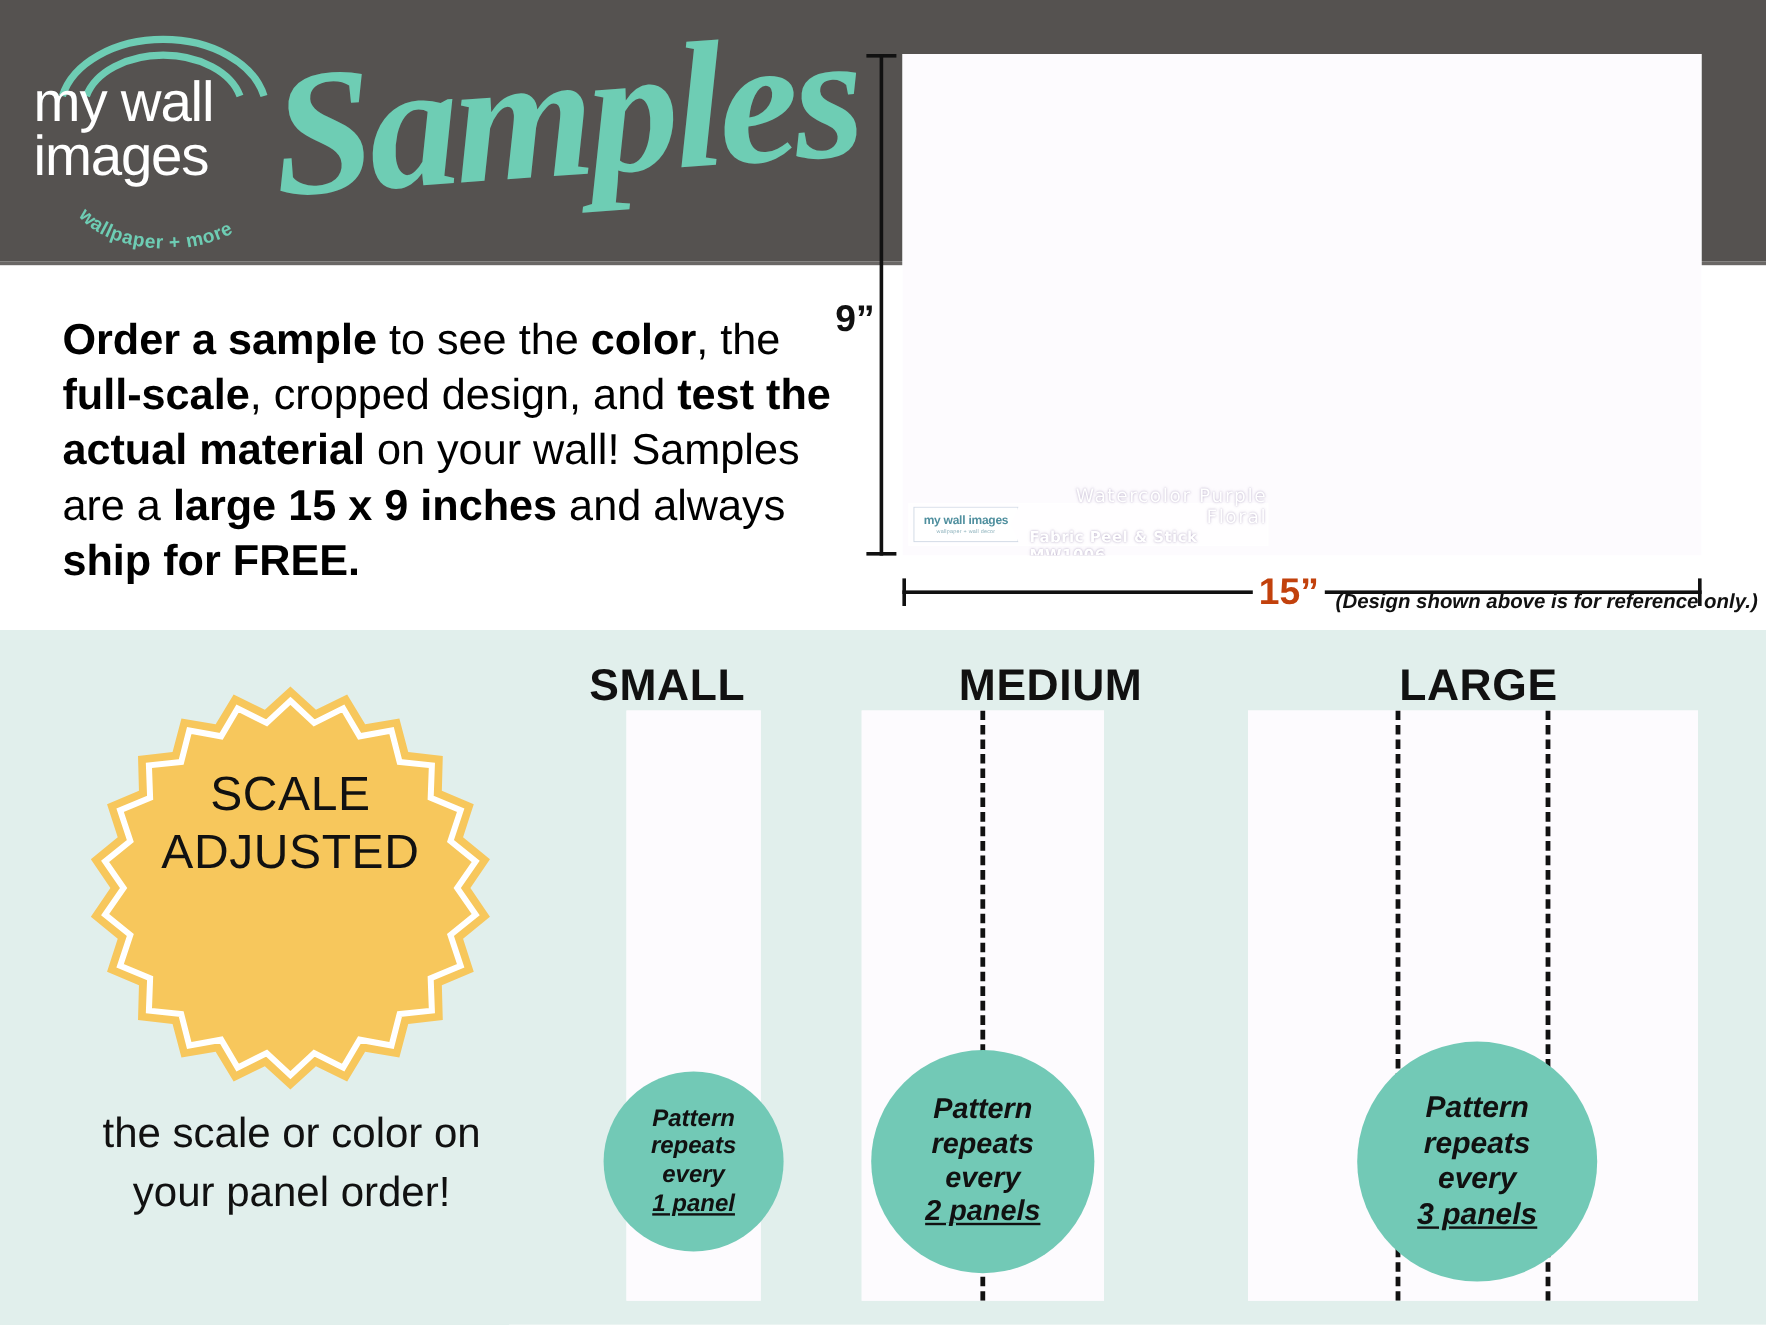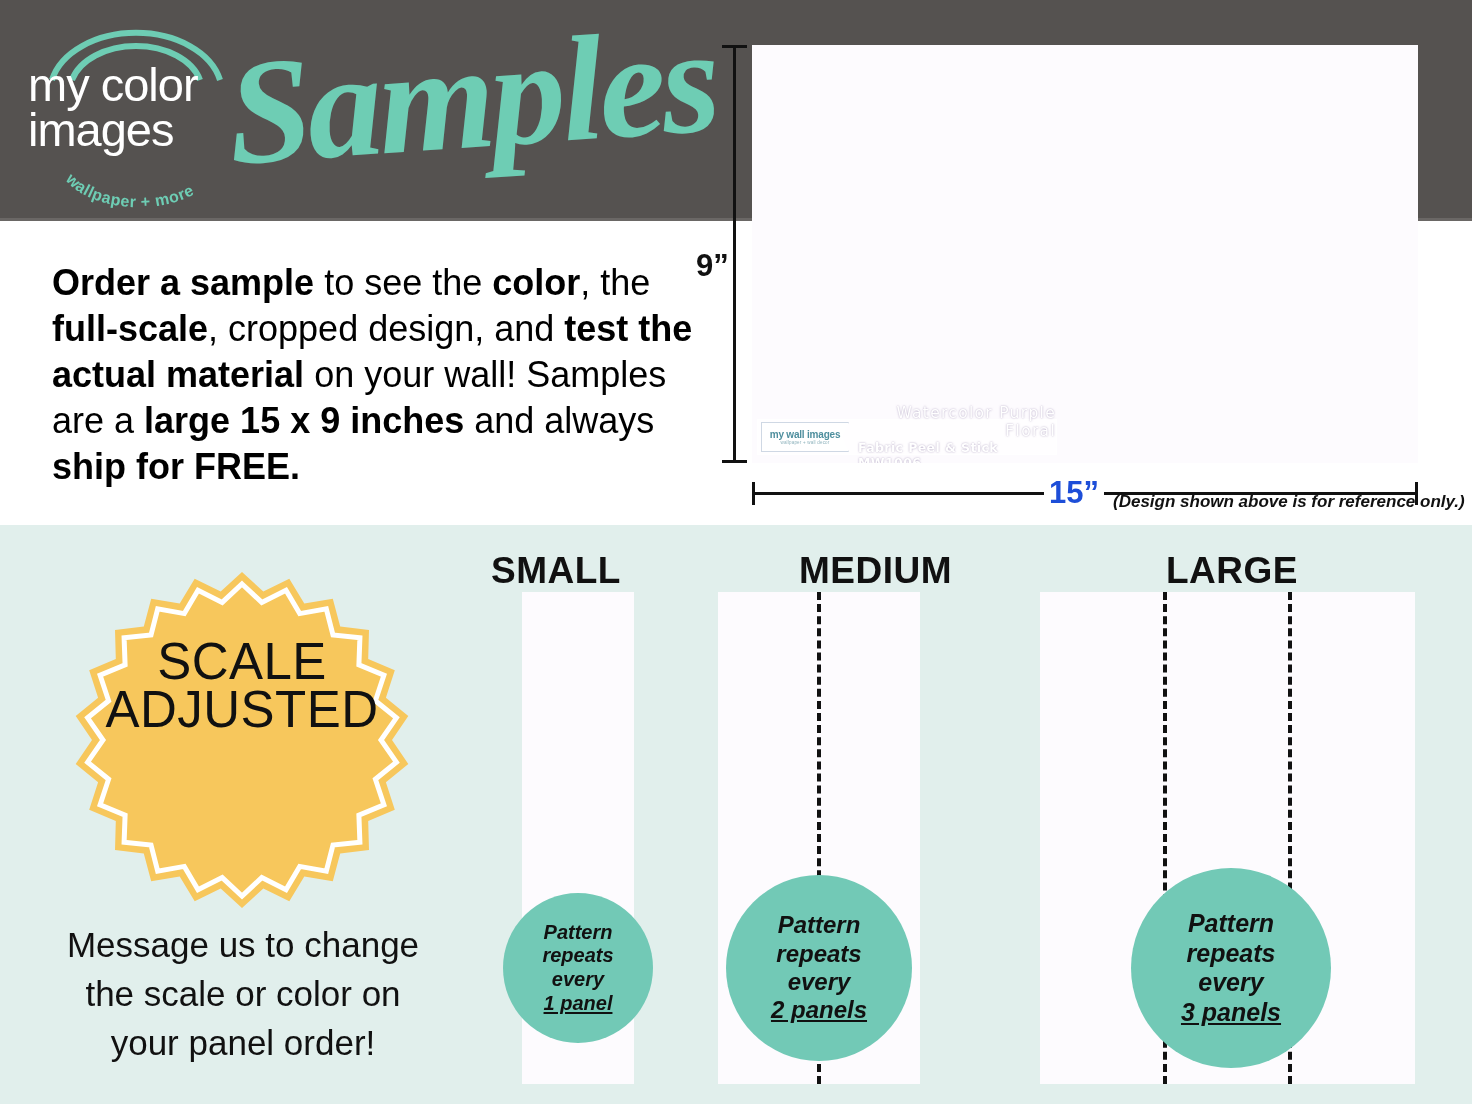--- a/index.html
+++ b/index.html
@@ -134,21 +134,21 @@
     width: 666px; height: 3px; background: #111;
   }
   .dim-h-cap-l, .dim-h-cap-r {
     position: absolute; top: 482px; width: 3px; height: 23px; background: #111;
   }
   .dim-h-cap-l { left: 752px; }
   .dim-h-cap-r { left: 1415px; }
   .dim-h-label {
     position: absolute; left: 1044px; top: 475px;
     padding: 0 5px; background: #fff;
-    font-size: 31px; font-weight: 700; color: #1d4ed8;
+    font-size: 31px; font-weight: 700; color: #c2410c;
   }
   .disclaimer {
     position: absolute; left: 1113px; top: 492px;
     font-size: 17px; font-style: italic; font-weight: 700; color: #111;
     white-space: nowrap;
     text-align: right;
   }
 
   
   .mint-band {
@@ -159,21 +159,21 @@
 
   
   .burst-wrap {
     position: absolute; left: 72px; top: 570px;
     width: 340px; height: 340px;
   }
   .burst-text {
     position: absolute; left: 0; top: 68px;
     width: 340px;
     text-align: center;
-    font-size: 51px;
+    font-size: 40px;
     line-height: 48px;
     color: #111;
     letter-spacing: 0.5px;
   }
   .burst-text .free { font-weight: 700; }
 
   .message-copy {
     position: absolute; left: 28px; top: 920px;
     width: 430px;
     text-align: center;
@@ -216,21 +216,21 @@
 
 <div class="header-band"></div>
 <div class="header-divider"></div>
 
 <div class="logo">
   <svg class="logo-arcs" viewBox="0 0 180 60">
     <path d="M6 58 A 86 60 0 0 1 174 58" fill="none" stroke="#6ecdb4" stroke-width="6"></path>
     <path d="M26 58 A 66 45 0 0 1 154 58" fill="none" stroke="#6ecdb4" stroke-width="6"></path>
   </svg>
   <div class="logo-word">
-    <div>my color</div>
+    <div>my wall</div>
     <div>images</div>
   </div>
   <div class="logo-tag">
     <svg viewBox="0 0 165 44" width="165" height="44">
       <path id="tagarc" d="M4 8 A 80 46 0 0 0 161 8" fill="none"></path>
       <text><textPath href="#tagarc" startOffset="6%">wallpaper + more</textPath></text>
     </svg>
   </div>
 </div>
 
@@ -270,21 +270,20 @@
     <path id="burstOuter" fill="#f7c75c" d="M170.0 2.0 L191.3 21.5 L217.3 8.8 L232.3 33.6 L260.8 28.7 L268.2 56.6 L297.0 60.0 L296.2 88.9 L322.8 100.2 L313.9 127.7 L336.3 146.1 L320.0 170.0 L336.3 193.9 L313.9 212.3 L322.8 239.8 L296.2 251.1 L297.0 280.0 L268.2 283.4 L260.8 311.3 L232.3 306.4 L217.3 331.2 L191.3 318.5 L170.0 338.0 L148.7 318.5 L122.7 331.2 L107.7 306.4 L79.2 311.3 L71.8 283.4 L43.0 280.0 L43.8 251.1 L17.2 239.8 L26.1 212.3 L3.7 193.9 L20.0 170.0 L3.7 146.1 L26.1 127.7 L17.2 100.2 L43.8 88.9 L43.0 60.0 L71.8 56.6 L79.2 28.7 L107.7 33.6 L122.7 8.8 L148.7 21.5 Z"></path>
     <path id="burstRing" fill="none" stroke="#ffffff" stroke-width="5" d="M170.0 14.0 L189.8 32.4 L214.0 20.3 L227.7 43.6 L254.3 38.8 L261.0 65.0 L287.9 67.8 L286.9 94.9 L311.9 105.2 L303.4 130.8 L324.4 147.8 L309.0 170.0 L324.4 192.2 L303.4 209.2 L311.9 234.8 L286.9 245.1 L287.9 272.2 L261.0 275.0 L254.3 301.2 L227.7 296.4 L214.0 319.7 L189.8 307.6 L170.0 326.0 L150.2 307.6 L126.0 319.7 L112.3 296.4 L85.7 301.2 L79.0 275.0 L52.1 272.2 L53.1 245.1 L28.1 234.8 L36.6 209.2 L15.6 192.2 L31.0 170.0 L15.6 147.8 L36.6 130.8 L28.1 105.2 L53.1 94.9 L52.1 67.8 L79.0 65.0 L85.7 38.8 L112.3 43.6 L126.0 20.3 L150.2 32.4 Z"></path>
   </svg>
   <div class="burst-text">
     <div>SCALE</div>
     <div>ADJUSTED</div>
   </div>
 </div>
 
 <div class="message-copy">
-  <div>Message us to change</div>
   <div>the scale or color on</div>
   <div>your panel order!</div>
 </div>
 
 <div id="scale-columns">
     <div class="scale-head" style="left: 491px; top: 550px;">SMALL</div>
     <div class="panel" style="left: 522px; top: 592px; width: 112px; height: 492px;">
       <div class="floral" style="background-color: rgb(253, 251, 254);"></div>
     </div>
     <div class="circle-badge" style="width: 150px; height: 150px; left: 503px; top: 893px; font-size: 20px; background: rgb(114, 201, 182);">

